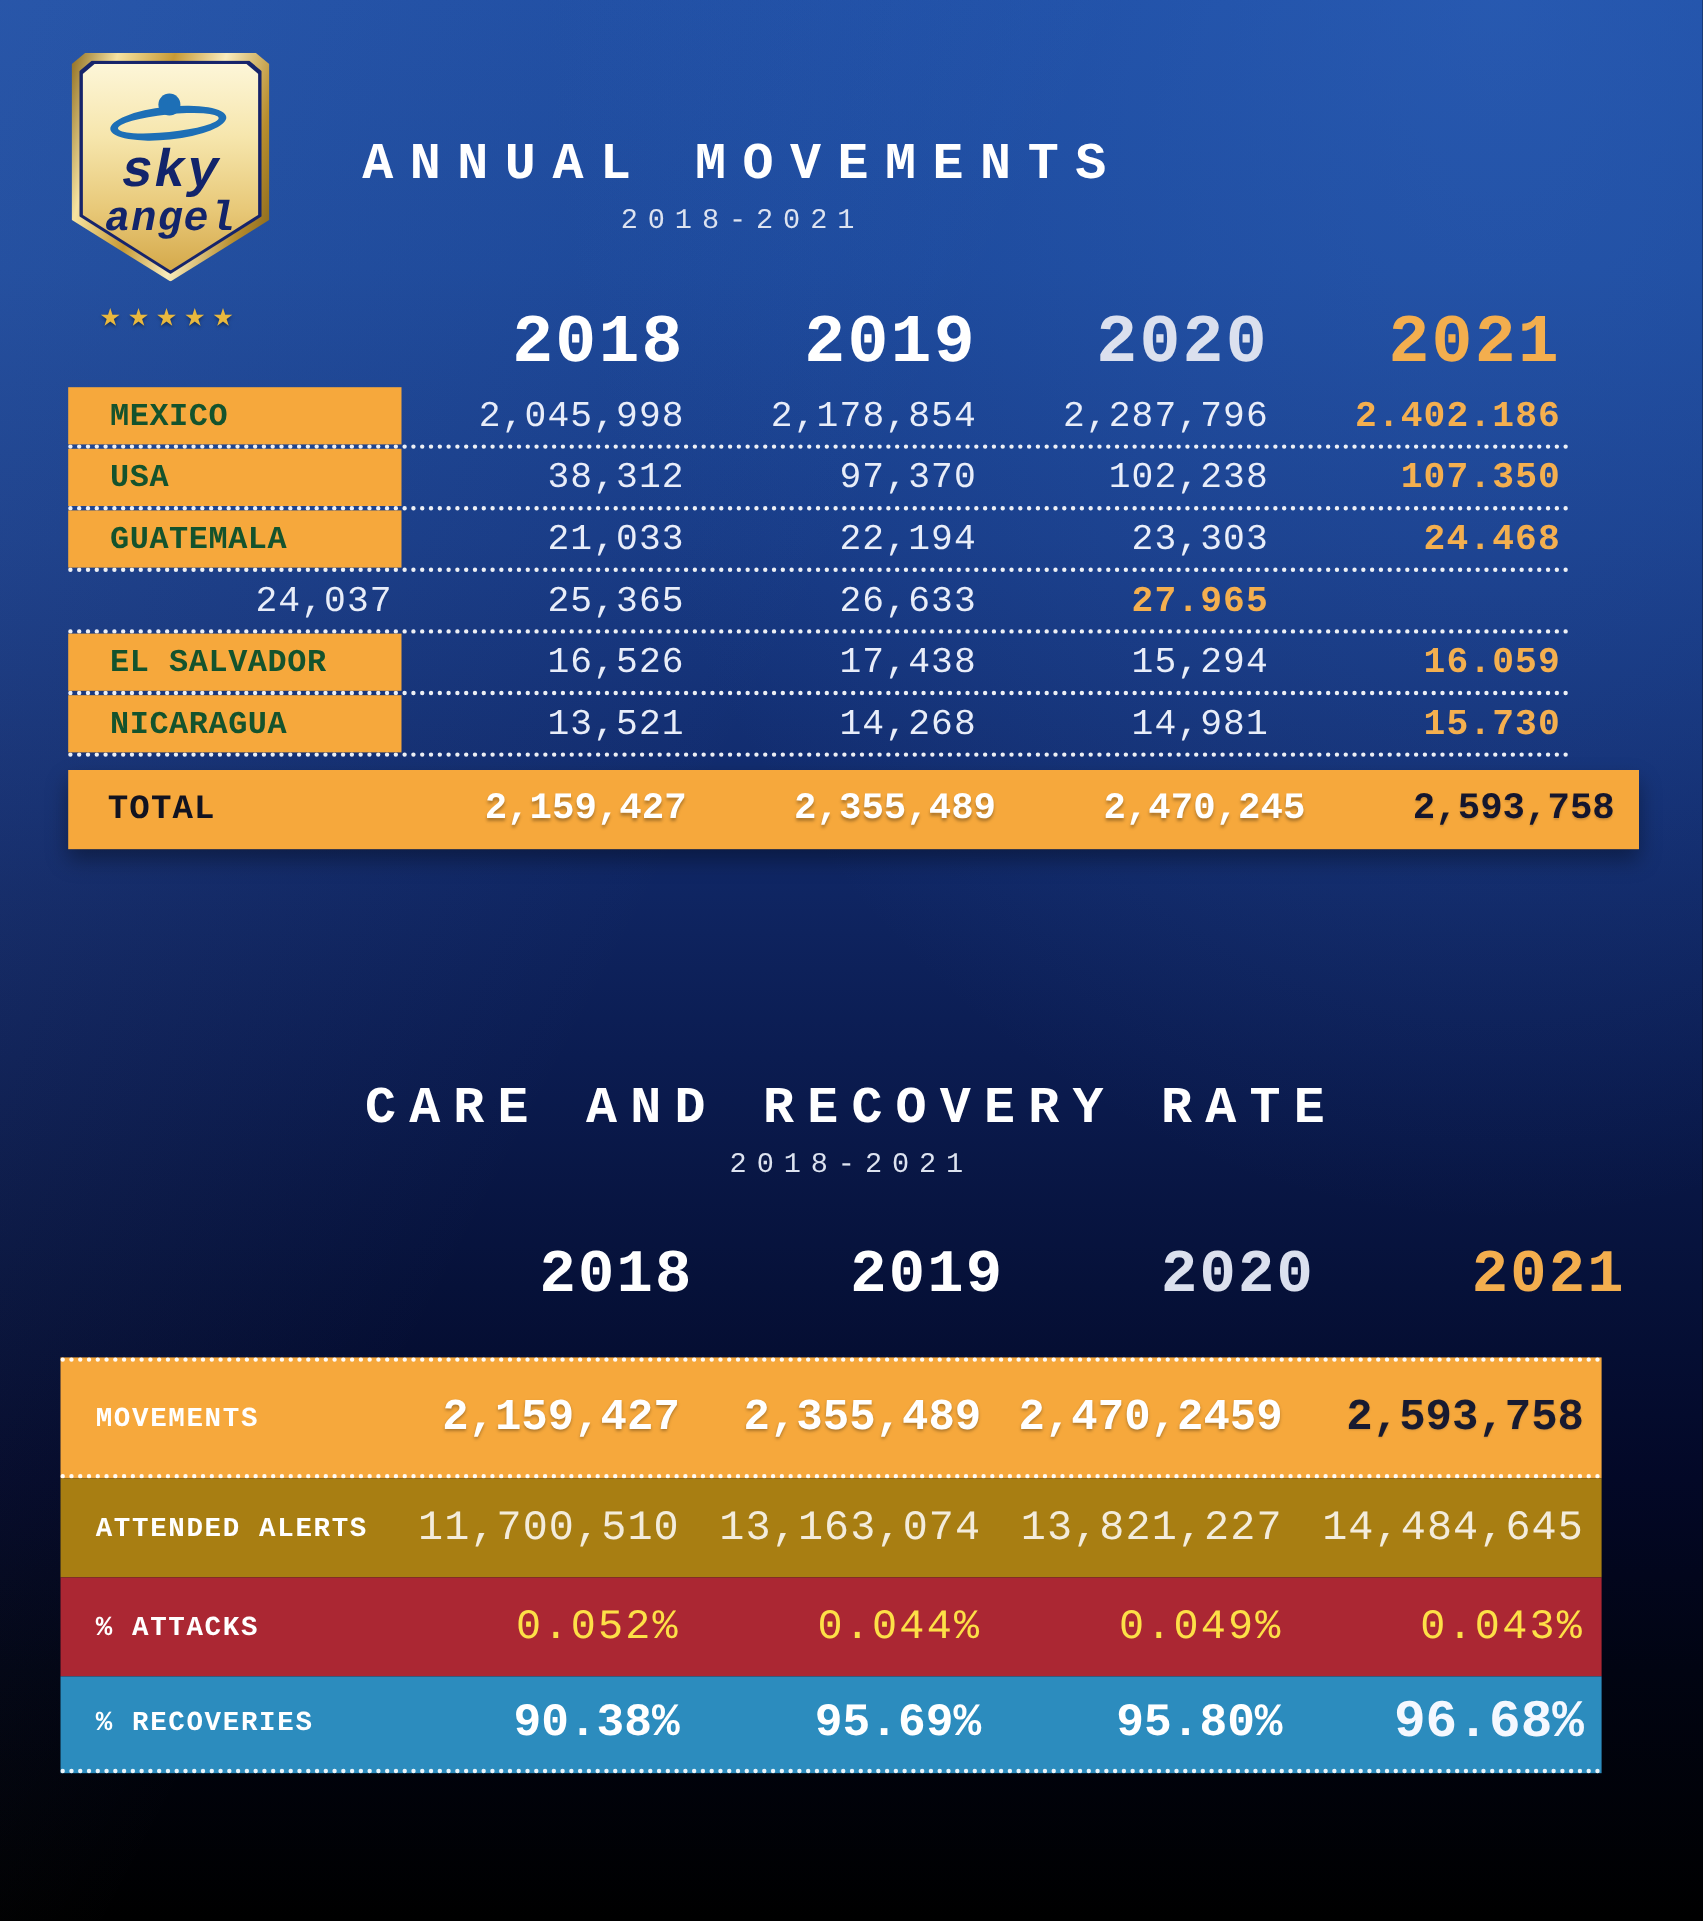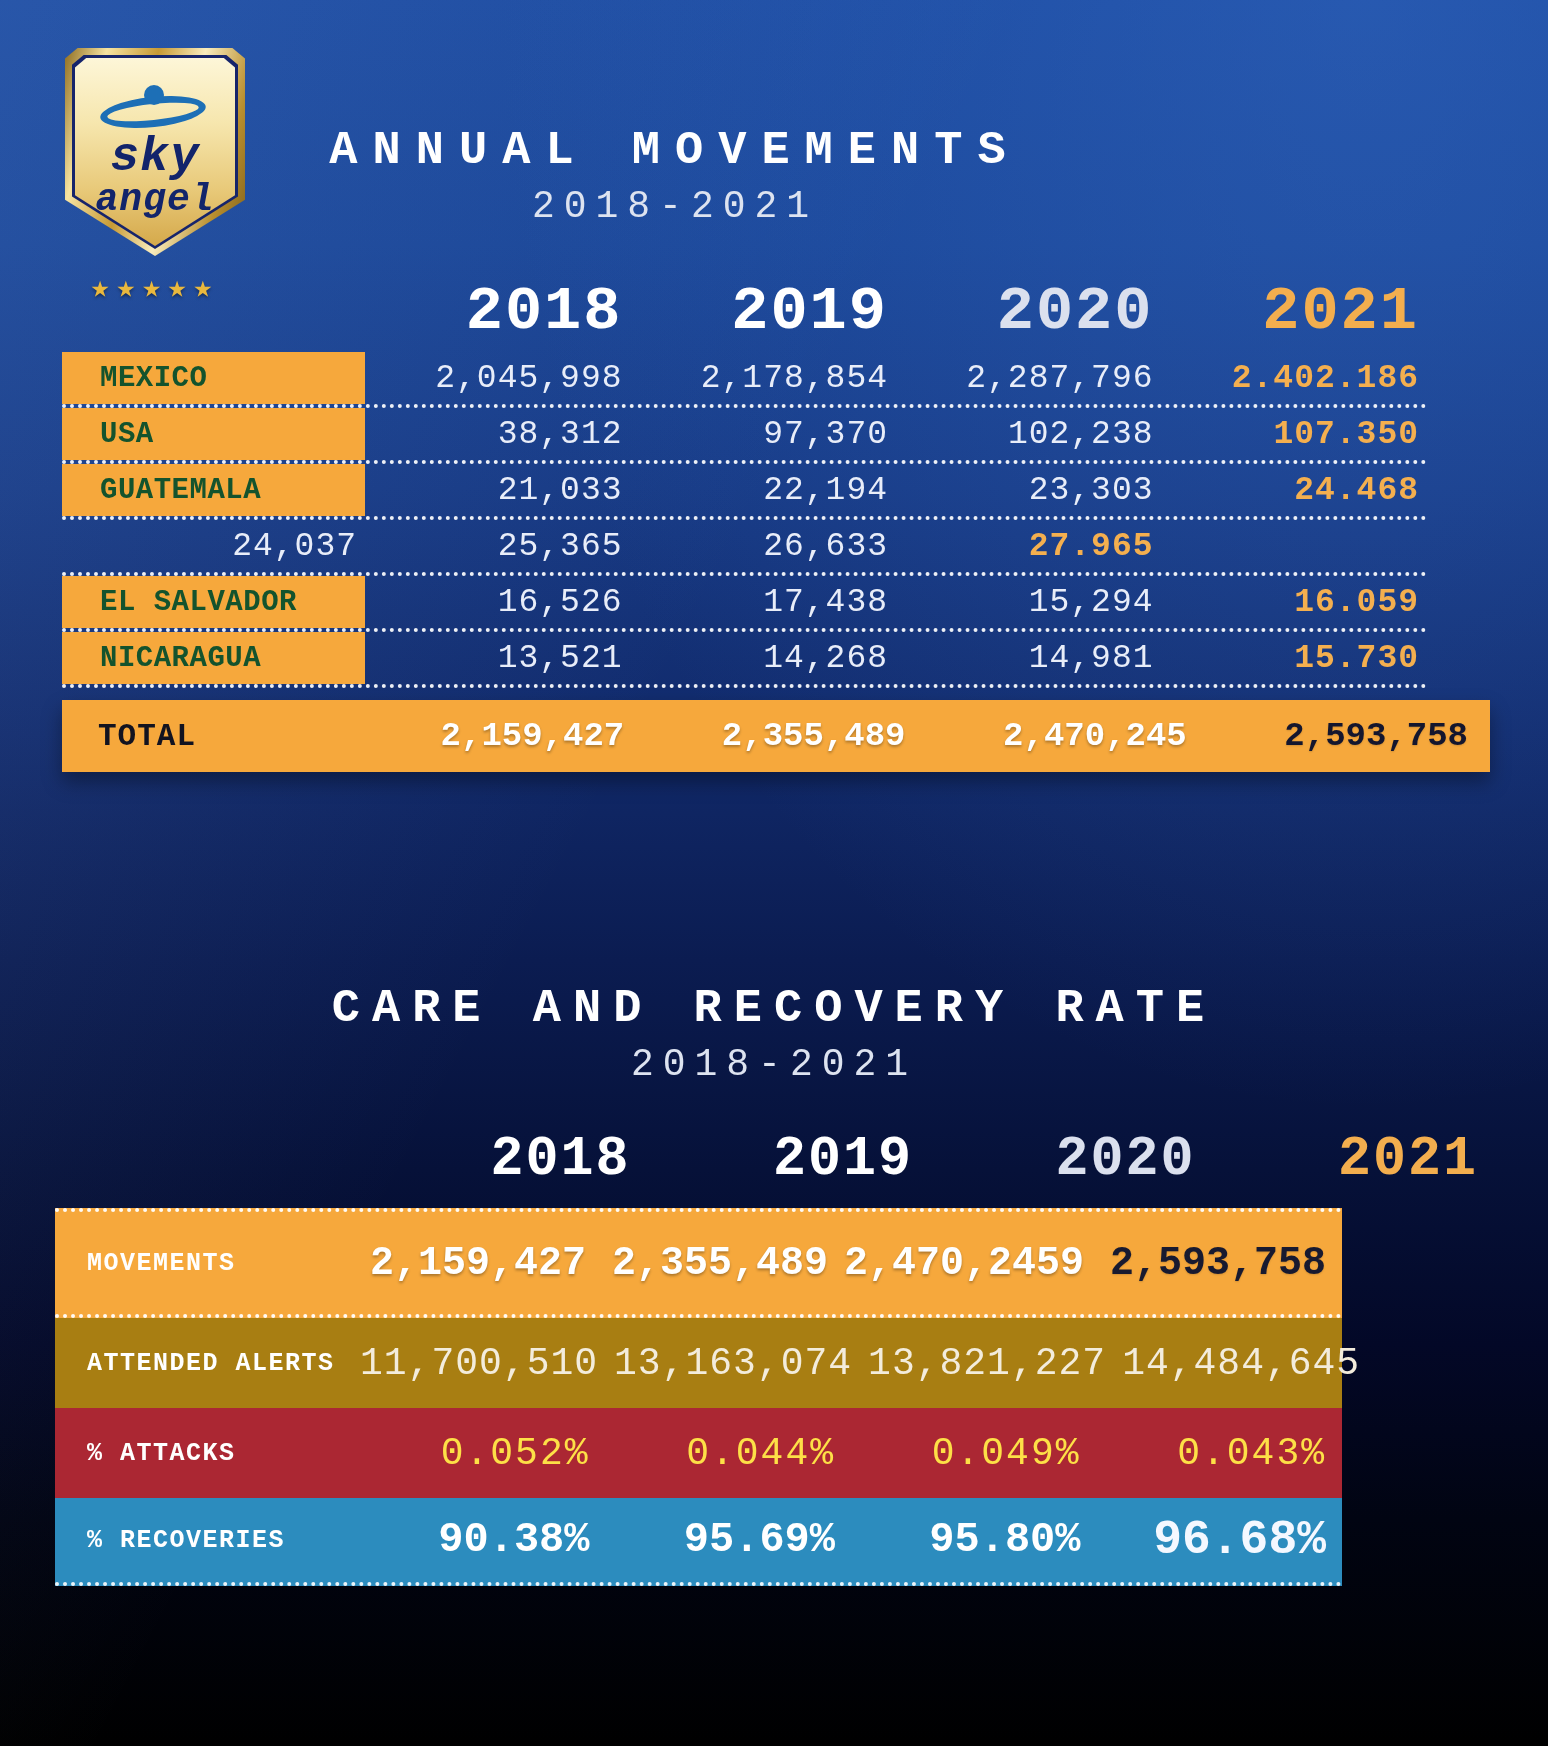--- a/index.html
+++ b/index.html
@@ -41,21 +41,21 @@
   }
   .brand1 { font-size:48px; font-weight:900; font-style:italic; color:#12246b; line-height:0.95; letter-spacing:1px; }
   .brand2 { font-size:38px; font-weight:900; font-style:italic; color:#12246b; line-height:1.0; letter-spacing:1px; }
   .stars { margin-top:12px; font-size:31px; letter-spacing:7px; color:#e9b83e; text-shadow:0 2px 3px rgba(0,0,0,0.4); white-space:nowrap; }
 
   
   .sec1-head { position:absolute; left:60px; top:124px; width:1230px; text-align:center; }
   .sec2-head { position:absolute; left:74px; top:982px; width:1400px; text-align:center; }
   .sec-title { font-size:47px; font-weight:700; letter-spacing:15px; color:#ffffff; }
   .sec2-head .sec-title { letter-spacing:12px; }
-  .sec-sub { margin-top:8px; font-size:38px; font-weight:400; letter-spacing:9px; color:#dde3f0; }
+  .sec-sub { margin-top:8px; font-size:26px; font-weight:400; letter-spacing:9px; color:#dde3f0; }
 
   
   .years { display:grid; align-items:end; }
   .years1 { position:absolute; left:62px; top:276px; width:1365px; height:66px;
             grid-template-columns:303px repeat(4,1fr); }
   .years2 { position:absolute; left:55px; top:1128px; width:1435px; height:62px;
             grid-template-columns:305px repeat(4,1fr); }
   .year { text-align:right; font-weight:700; letter-spacing:2px; color:#ffffff; padding-right:8px; }
   .years1 .year { font-size:62px; }
   .years2 .year { font-size:55px; padding-right:12px; }
@@ -84,21 +84,21 @@
     position:absolute; left:62px; top:700px; width:1428px; height:72px;
     background:#f6a83c; box-shadow:0 10px 18px rgba(0,0,0,0.35);
     display:grid; grid-template-columns:303px repeat(4,1fr); align-items:center;
   }
   .total-label { padding-left:36px; font-size:31px; font-weight:800; letter-spacing:1px; color:#121320; }
   .total-val { text-align:right; padding-right:22px; font-size:34px; font-weight:700; color:#ffffff;
                text-shadow:0 2px 3px rgba(0,0,0,0.30); }
   .total-val.dark { color:#14162e; text-shadow:0 1px 2px rgba(0,0,0,0.15); }
 
   
-  .t2 { position:absolute; left:55px; top:1208px; width:1287px; }
+  .t2 { position:absolute; left:55px; top:1234px; width:1401px; }
   .t2-row { display:grid; grid-template-columns:305px repeat(4,1fr); align-items:center; }
   .t2-row .t2-label { padding-left:32px; font-size:25px; font-weight:800; letter-spacing:1.5px; color:#ffffff; }
   .t2-val { text-align:right; padding-right:16px; }
   .r-movements { height:110px; background:#f6a83c;
                  border-top:4px dotted rgba(255,255,255,0.95);
                  border-bottom:4px dotted rgba(255,255,255,0.95); }
   .r-movements .t2-val { font-size:40px; font-weight:700; color:#ffffff; text-shadow:0 2px 3px rgba(0,0,0,0.30); }
   .r-movements .t2-val.dark { color:#181a30; text-shadow:0 1px 2px rgba(0,0,0,0.15); }
   .r-alerts { height:90px; background:#a87e12; }
   .r-alerts .t2-val { font-size:38px; font-weight:400; letter-spacing:1px; color:#f3ecdc; }

